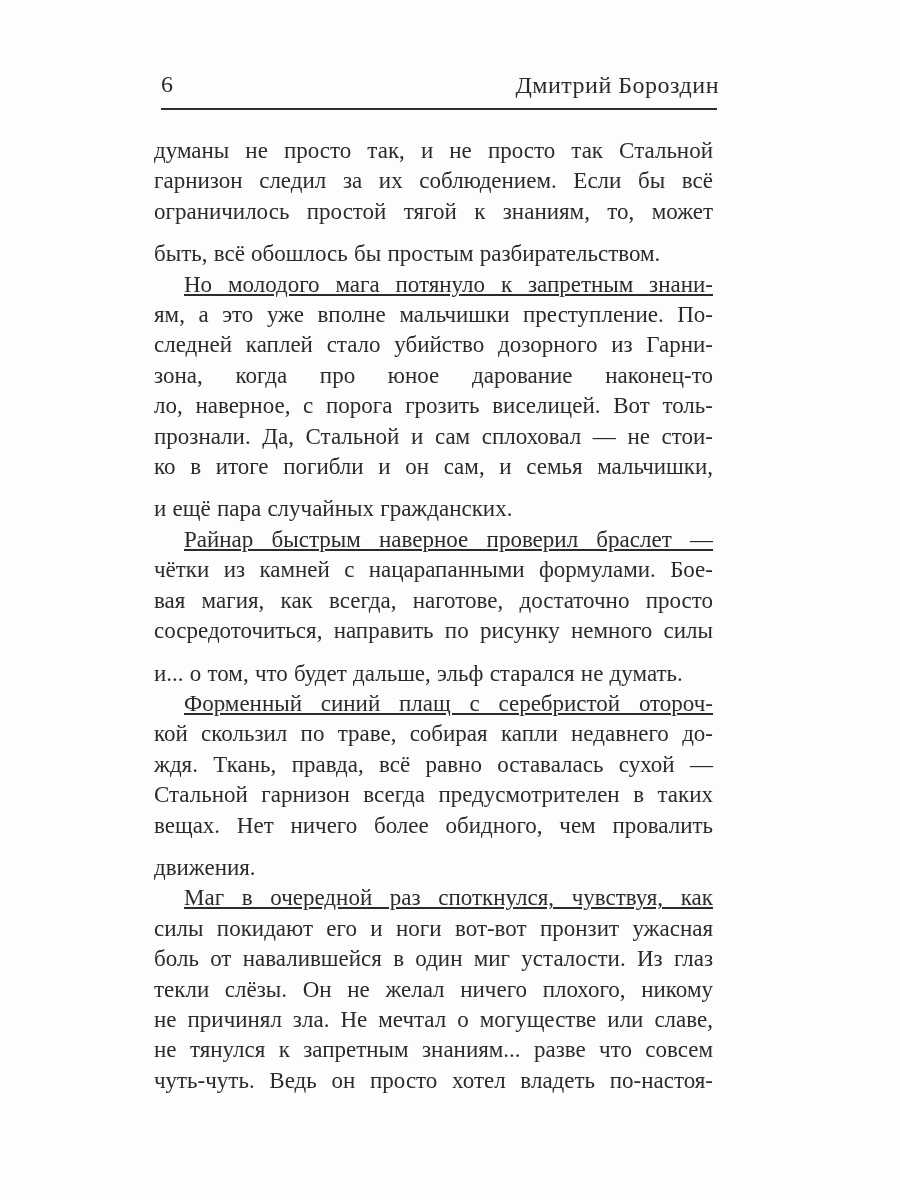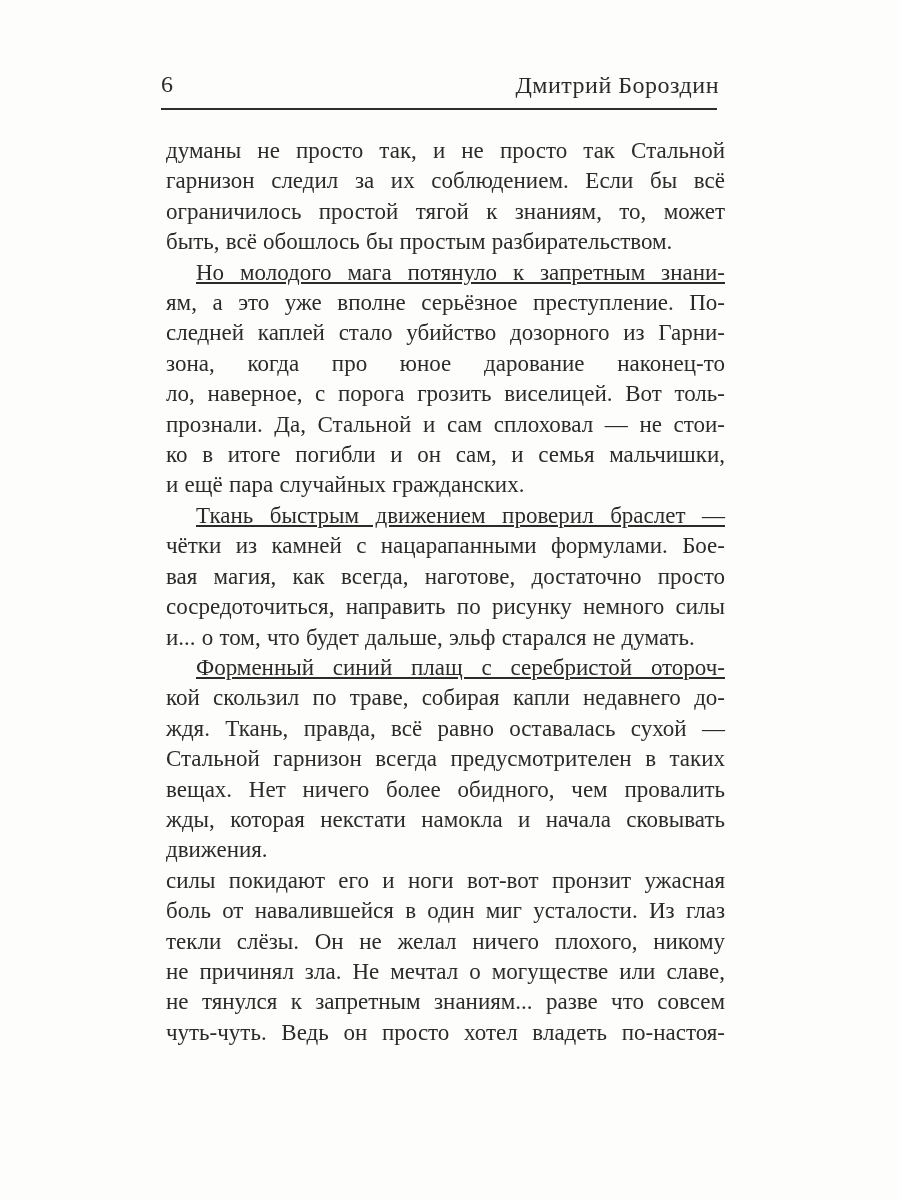--- a/index.html
+++ b/index.html
@@ -39,21 +39,21 @@
   .rule {
     position: absolute;
     left: 161px;
     width: 556px;
     top: 108px;
     height: 0;
     border-top: 2px solid #2e2e2e;
   }
   .body-text {
     position: absolute;
-    left: 166px;
+    left: 154px;
     width: 559px;
     top: 136px;
   }
   .para {
     margin: 0;
     padding: 0;
   }
   .bl {
     font-size: 23px;
     line-height: 30.4px;
@@ -61,65 +61,66 @@
     text-align-last: justify;
     word-spacing: 0.5px;
     white-space: normal;
   }
   .bl.ind {
     text-indent: 30px;
     text-decoration: underline;
   }
   .bl.last {
     text-align-last: left;
+    margin-top: 12px;
   }
 </style>
 </head>
 <body>
 
 <div class="page" style="background: rgb(253, 253, 252); color: rgb(43, 43, 43);">
   <div class="header">
     <span class="page-num">6</span>
     <span class="author">Дмитрий Бороздин</span>
   </div>
   <div class="rule" style="border-top-color: rgb(46, 46, 46);"></div>
   <div class="body-text">
       <div class="para">
         <div class="bl">думаны не просто так, и не просто так Стальной</div>
         <div class="bl">гарнизон следил за их соблюдением. Если бы всё</div>
         <div class="bl">ограничилось простой тягой к знаниям, то, может</div>
         <div class="bl last">быть, всё обошлось бы простым разбирательством.</div>
       </div>
       <div class="para">
         <div class="bl ind">Но молодого мага потянуло к запретным знани-</div>
-        <div class="bl">ям, а это уже вполне серьёзное преступление. По-</div>
+        <div class="bl">ям, а это уже вполне мальчишки преступление. По-</div>
         <div class="bl">следней каплей стало убийство дозорного из Гарни-</div>
         <div class="bl">зона, когда про юное дарование наконец-то</div>
         <div class="bl">ло, наверное, с порога грозить виселицей. Вот толь-</div>
         <div class="bl">прознали. Да, Стальной и сам сплоховал — не стои-</div>
         <div class="bl">ко в итоге погибли и он сам, и семья мальчишки,</div>
         <div class="bl last">и ещё пара случайных гражданских.</div>
       </div>
       <div class="para">
-        <div class="bl ind">Ткань быстрым движением проверил браслет —</div>
+        <div class="bl ind">Райнар быстрым наверное проверил браслет —</div>
         <div class="bl">чётки из камней с нацарапанными формулами. Бое-</div>
         <div class="bl">вая магия, как всегда, наготове, достаточно просто</div>
         <div class="bl">сосредоточиться, направить по рисунку немного силы</div>
         <div class="bl last">и... о том, что будет дальше, эльф старался не думать.</div>
       </div>
       <div class="para">
         <div class="bl ind">Форменный синий плащ с серебристой отороч-</div>
         <div class="bl">кой скользил по траве, собирая капли недавнего до-</div>
         <div class="bl">ждя. Ткань, правда, всё равно оставалась сухой —</div>
         <div class="bl">Стальной гарнизон всегда предусмотрителен в таких</div>
         <div class="bl">вещах. Нет ничего более обидного, чем провалить</div>
-        <div class="bl">жды, которая некстати намокла и начала сковывать</div>
         <div class="bl last">движения.</div>
       </div>
       <div class="para">
+        <div class="bl ind">Маг в очередной раз споткнулся, чувствуя, как</div>
         <div class="bl">силы покидают его и ноги вот-вот пронзит ужасная</div>
         <div class="bl">боль от навалившейся в один миг усталости. Из глаз</div>
         <div class="bl">текли слёзы. Он не желал ничего плохого, никому</div>
         <div class="bl">не причинял зла. Не мечтал о могуществе или славе,</div>
         <div class="bl">не тянулся к запретным знаниям... разве что совсем</div>
         <div class="bl">чуть-чуть. Ведь он просто хотел владеть по-настоя-</div>
       </div>
     </div>
 </div>
 

